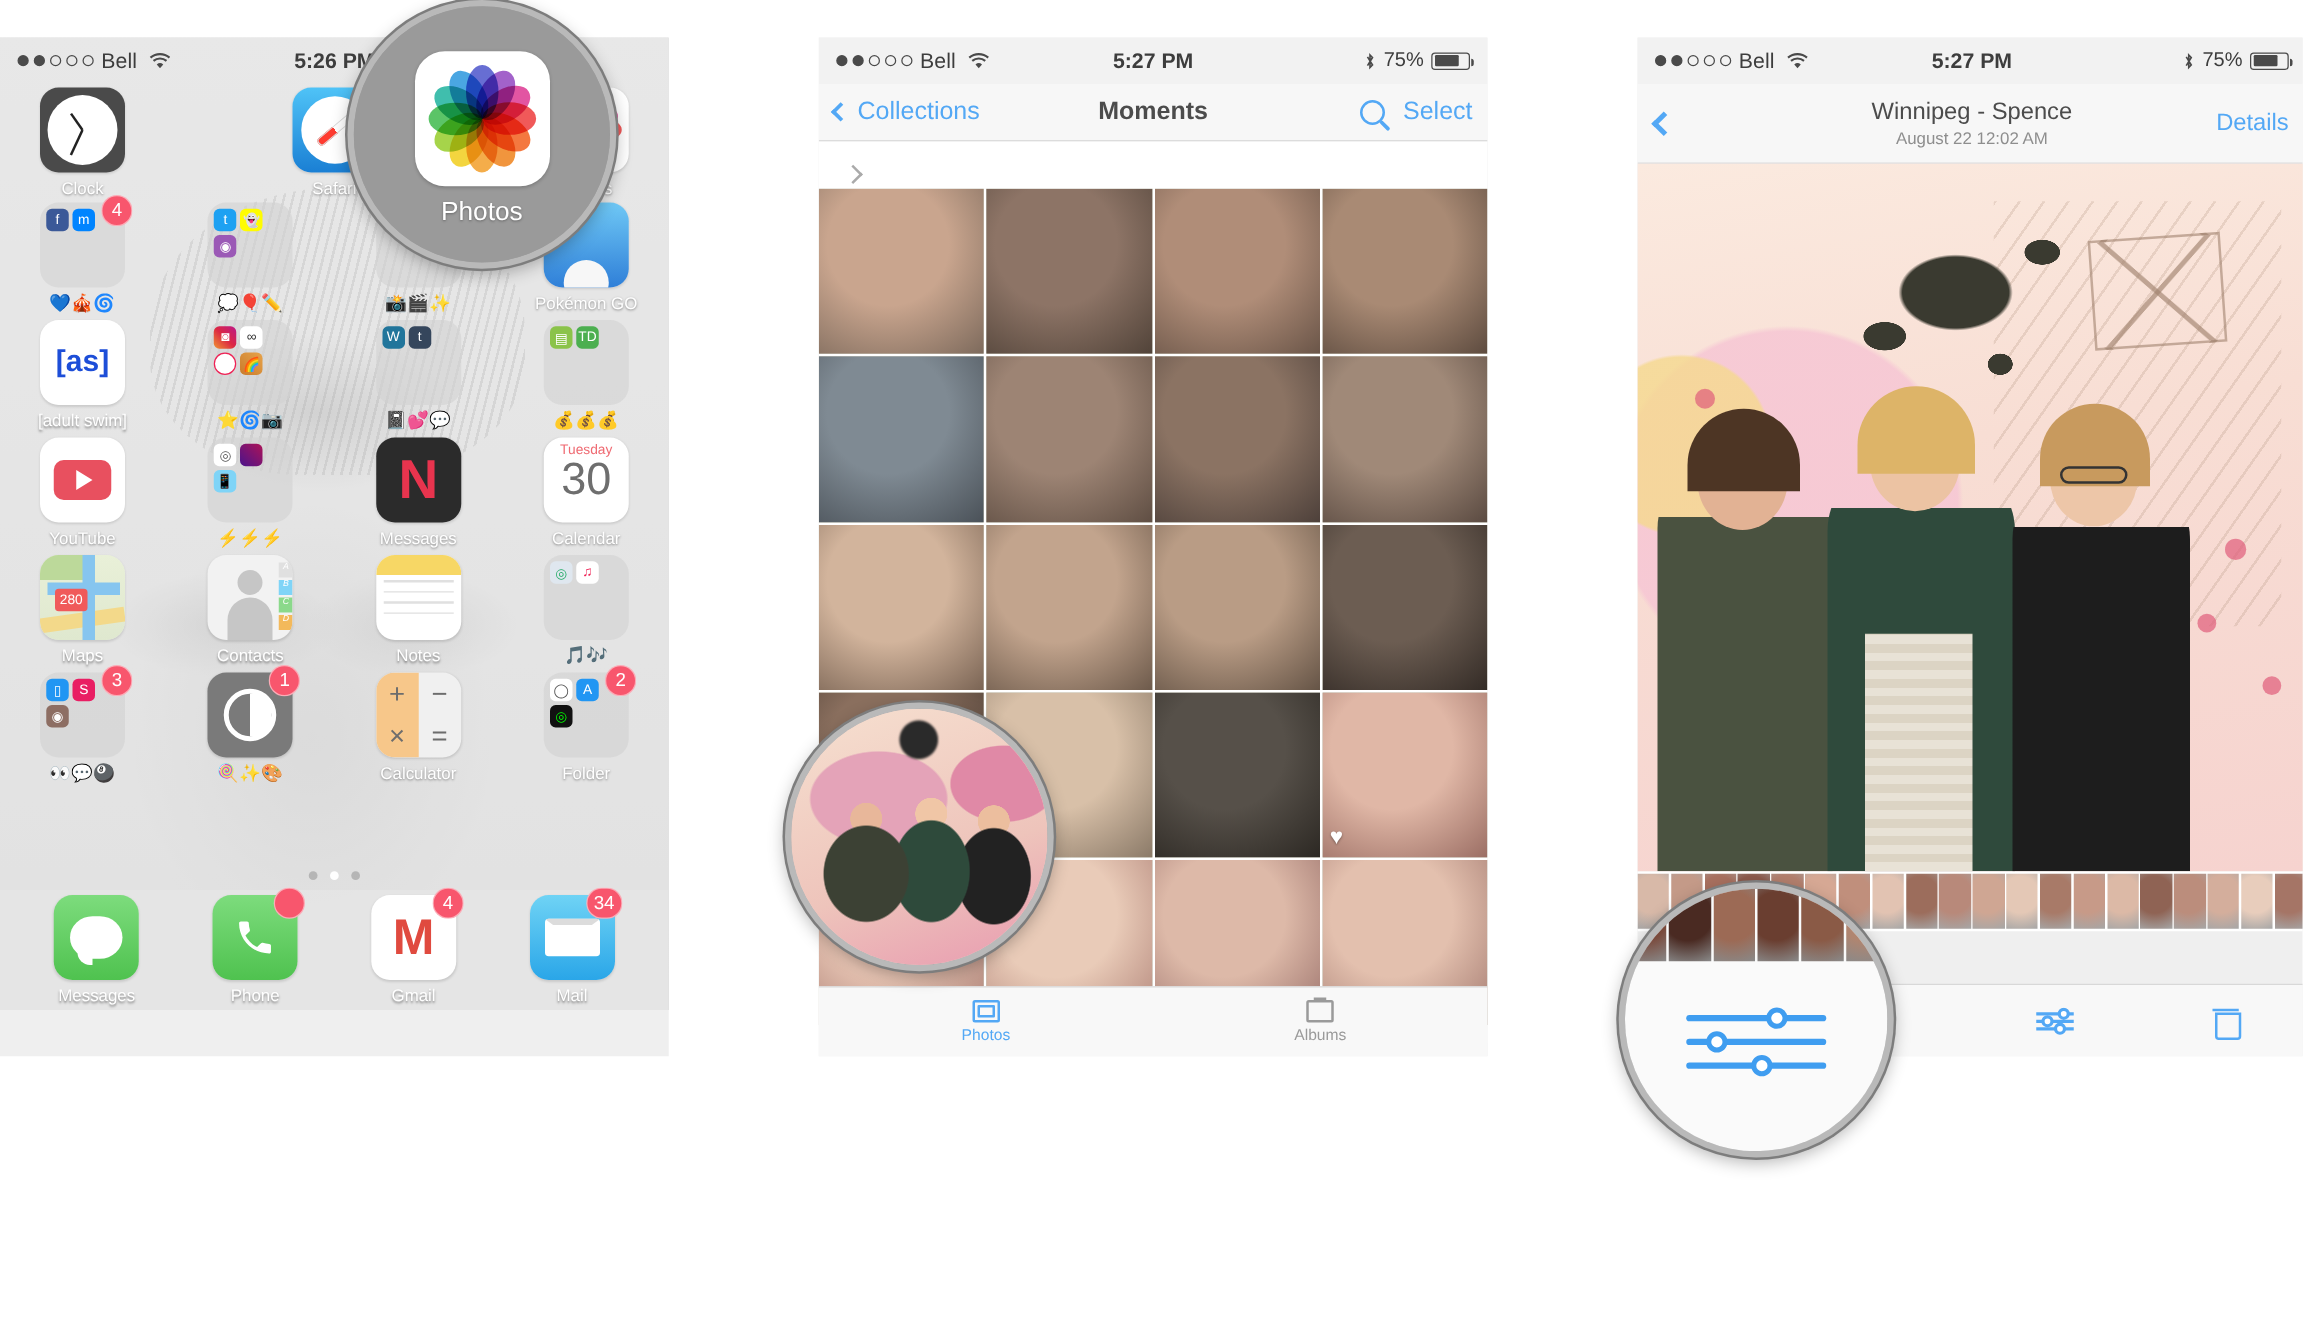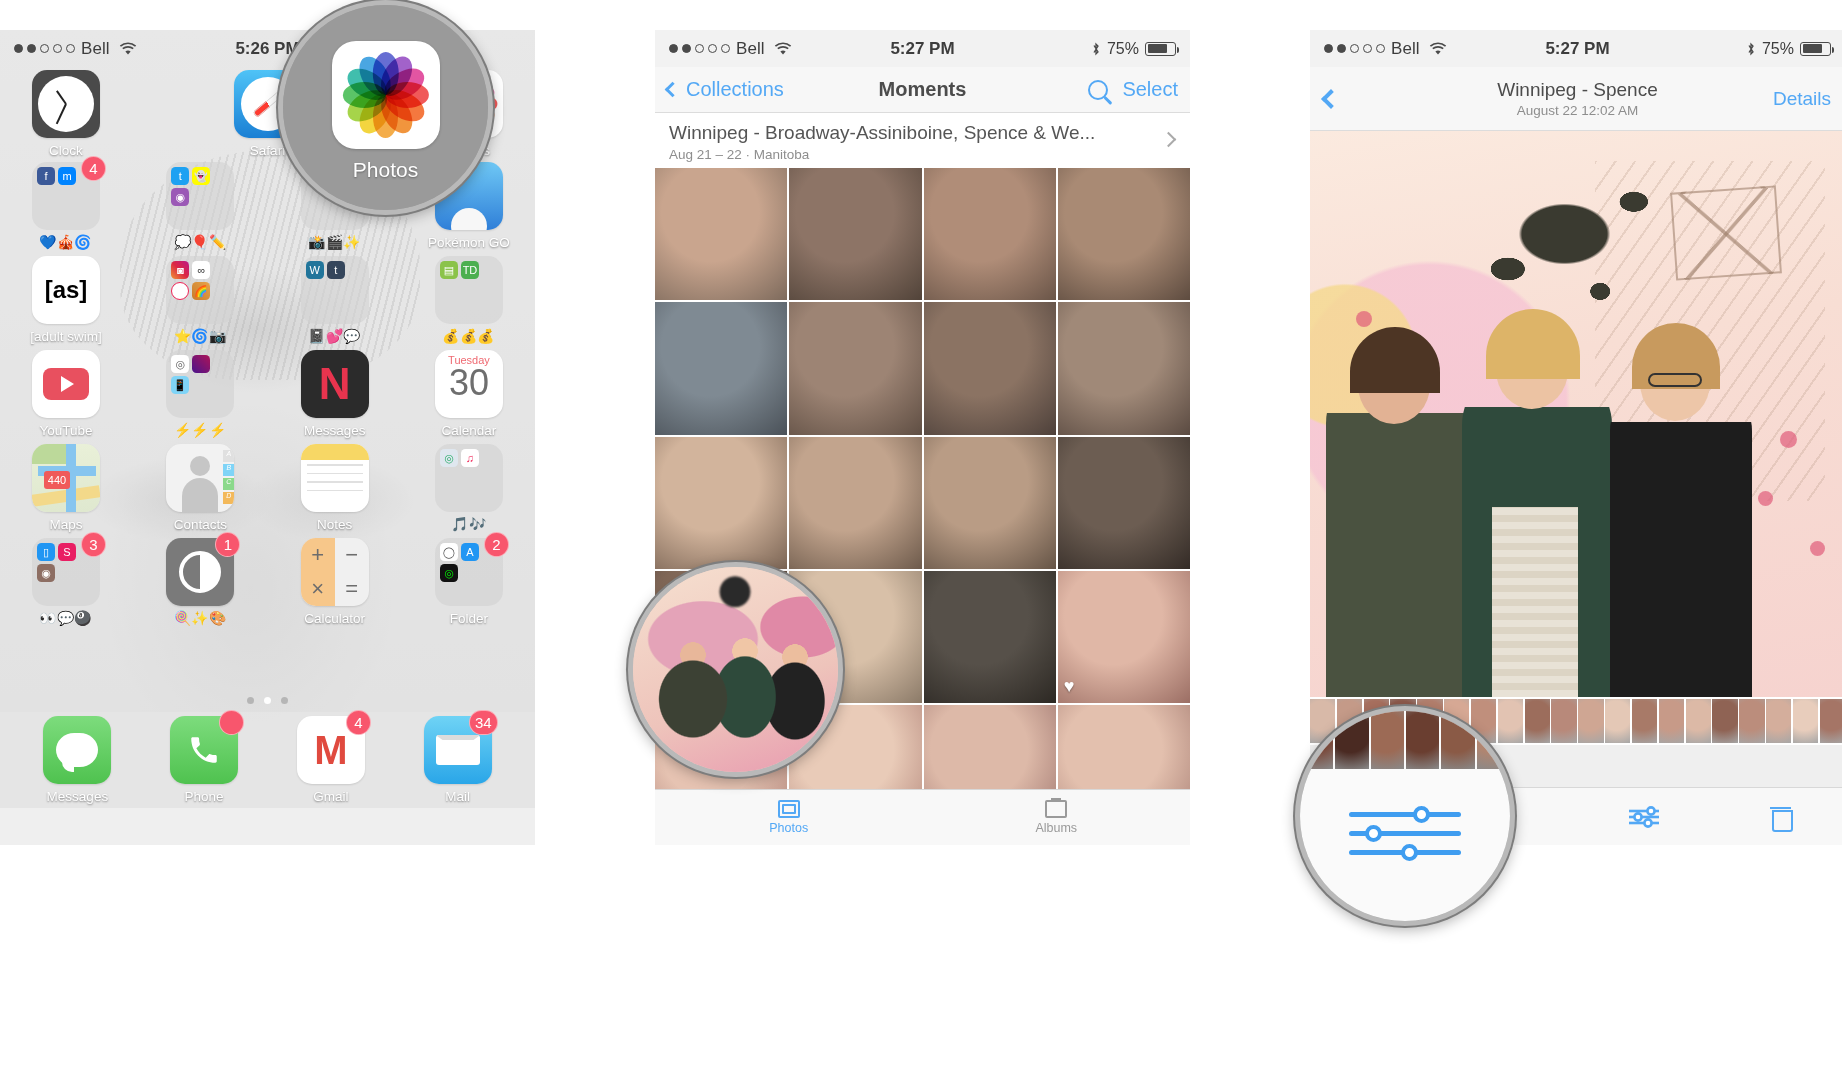--- a/index.html
+++ b/index.html
@@ -77,21 +77,21 @@
   .clockface::after{width:16px;height:2px;transform:translate(0,-1px) rotate(-125deg);}
   .ic-safari { background:linear-gradient(180deg,#4fc3f7,#1a7fd4); display:flex;align-items:center;justify-content:center;}
   .compass{width:54px;height:54px;border-radius:50%;background:#fff;position:relative;}
   .compass::after{content:'';position:absolute;left:50%;top:50%;width:34px;height:7px;
      transform:translate(-50%,-50%) rotate(-40deg);
      background:linear-gradient(90deg,#ff3b30 50%,#ffffff 50%);border-radius:3px;
      box-shadow:0 0 0 1px #dcdcdc inset;}
   .ic-pokemon{background:linear-gradient(180deg,#6fc8f5,#2f7fd8);display:flex;align-items:flex-end;justify-content:center;}
   .ic-pokemon::after{content:'';width:36px;height:36px;border-radius:50%;background:#f7f7f7;margin-bottom:-14px;}
   .ic-as { background:#ffffff; display:flex;align-items:center;justify-content:center;
-     font-weight:bold;font-size:24px;color:#000000; font-family:"Liberation Sans",sans-serif;}
+     font-weight:bold;font-size:24px;color:#1d4ed8; font-family:"Liberation Sans",sans-serif;}
   .ic-youtube{background:#fff;display:flex;align-items:center;justify-content:center;}
   .yt{width:46px;height:32px;border-radius:8px;background:#e8505f;display:flex;align-items:center;justify-content:center;}
   .yt::after{content:'';border-left:13px solid #fff;border-top:8px solid transparent;border-bottom:8px solid transparent;margin-left:3px;}
   .ic-netflix{background:#2b2b2b;display:flex;align-items:center;justify-content:center;
      color:#e8344e;font-size:44px;font-weight:bold;line-height:1;}
   .ic-calendar{background:#fff;display:flex;flex-direction:column;align-items:center;padding-top:4px;}
   .cal-d{font-size:11px;color:#ef6a72;}
   .cal-n{font-size:36px;color:#6e6e6e;line-height:34px;}
   .ic-maps{background:linear-gradient(180deg,#e9f0d8,#dfe8cf);position:relative;}
   .maps-green{position:absolute;left:0;top:0;width:40px;height:20px;background:#bcd99a;}
@@ -380,21 +380,21 @@
           </div>
         </div>
 
         <div class="row">
           <div class="cell">
             <div class="icon ic-maps">
               <i class="maps-green"></i>
                 <i class="maps-yellow"></i>
                 <i class="maps-blue"></i>
                 <i class="maps-blue2"></i>
-              <span class="shield">440</span>
+              <span class="shield">280</span>
             </div>
             <div class="lbl">Maps</div>
           </div>
           <div class="cell">
             <div class="icon ic-contacts">
               <div class="ppl"></div>
               <div class="tabs-r">
                   <i style="background:#e0e0e0;">A</i>
                   <i style="background:#7fd4f7;">B</i>
                   <i style="background:#8bd98b;">C</i>
@@ -571,24 +571,20 @@
         <span>Collections</span>
       </div>
       <div class="nav-title">Moments</div>
       <div class="nav-right">
         <span class="srch"></span>
         <span class="nav-action">Select</span>
       </div>
     </div>
 
     <div class="moment-head">
-      <div class="mh-text">
-        <div class="mh-title">Winnipeg - Broadway-Assiniboine, Spence &amp; We...</div>
-        <div class="mh-sub">Aug 21 – 22 · Manitoba</div>
-      </div>
       <div class="mh-chev"></div>
     </div>
 
     <div class="photogrid" id="grid2">
         <div class="ph">
           <span style="background: radial-gradient(circle at 42% 34%, rgb(201, 165, 142) 0px, rgb(201, 165, 142) 42%, rgb(125, 106, 92) 100%);"></span>
         </div>
         <div class="ph">
           <span style="background: radial-gradient(circle at 42% 34%, rgb(141, 116, 102) 0px, rgb(141, 116, 102) 42%, rgb(81, 67, 57) 100%);"></span>
         </div>

